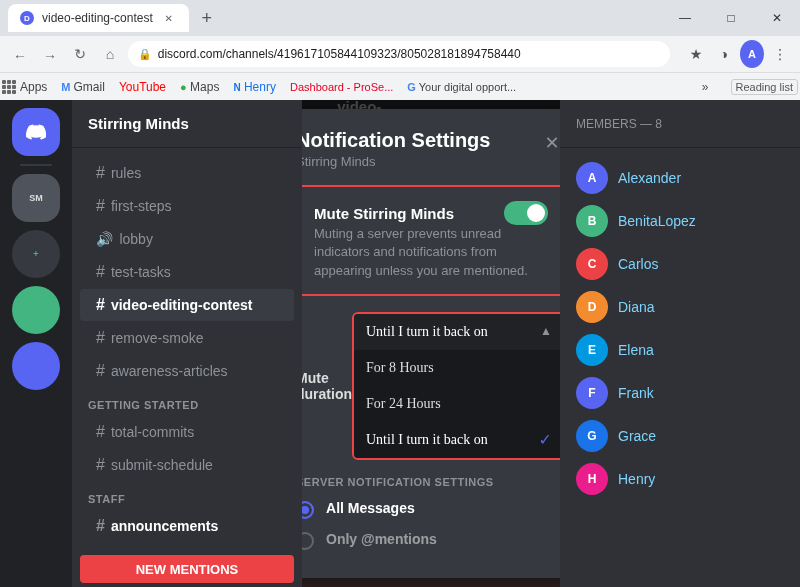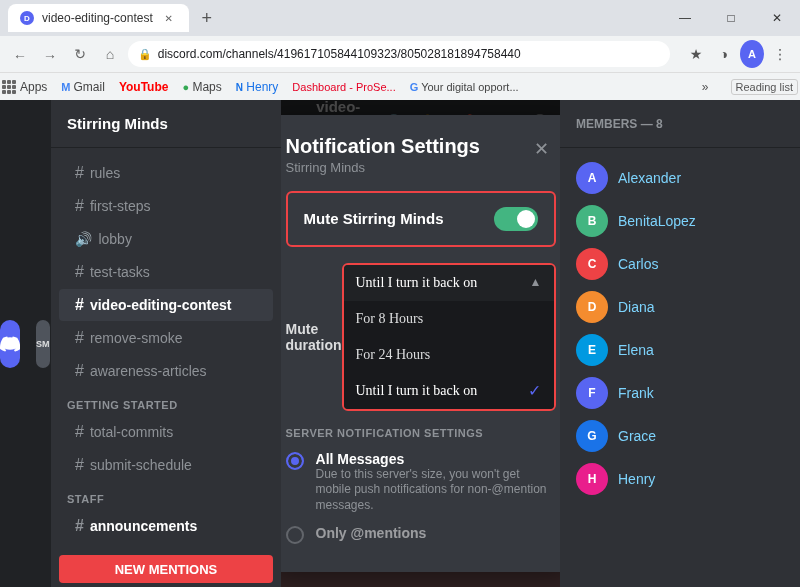--- a/index.html
+++ b/index.html
@@ -168,39 +168,39 @@
     }
 
     .bookmark-dot {
       width: 4px;
       height: 4px;
       background: #666;
       border-radius: 1px;
     }
 
     .bookmark-gmail { color: #444; display: flex; align-items: center; gap: 3px; }
-    .bookmark-youtube { color: #ff0000; font-weight: bold; }
+    .bookmark-youtube { color: #ff0000; font-weight: normal; }
     .bookmark-maps { color: #444; }
     .bookmark-news { color: #1a73e8; }
 
     
     .discord-app {
       width: 100%;
       height: calc(587px - 100px);
       display: flex;
       background: #202225;
       position: relative;
     }
 
     
     .server-sidebar {
-      width: 51px;
+      width: 72px;
       background: #202225;
       display: flex;
-      flex-direction: row;
+      flex-direction: column;
       align-items: center;
       padding: 8px 0;
       gap: 8px;
       overflow: hidden;
       flex-shrink: 0;
     }
 
     .server-icon {
       width: 48px;
       height: 48px;
@@ -328,21 +328,21 @@
     }
 
     .right-sidebar-header {
       height: 48px;
       display: flex;
       align-items: center;
       padding: 0 16px;
       border-bottom: 1px solid #202225;
       color: #8e9297;
       font-size: 12px;
-      font-weight: 700;
+      font-weight: 400;
       text-transform: uppercase;
     }
 
     .member-list {
       flex: 1;
       overflow: hidden;
       padding: 8px 0;
     }
 
     .member-item {
@@ -854,20 +854,21 @@
           <div class="modal-close">✕</div>
         </div>
 
         <div class="modal-body">
 
           <div class="mute-section">
             <div class="mute-header">
               <span class="mute-title">Mute Stirring Minds</span>
               <div class="toggle"></div>
             </div>
+            <div class="mute-description">Muting a server prevents unread indicators and notifications from appearing unless you are mentioned.</div>
           </div>
 
           <div class="mute-duration-row">
             <span class="mute-duration-label">Mute duration</span>
 
             <div class="dropdown-container">
               <div class="dropdown-header">
                 <span>Until I turn it back on</span>
                 <span class="dropdown-arrow">▲</span>
               </div>
@@ -885,21 +886,20 @@
               </div>
             </div>
           </div>
 
           <div class="section-label">SERVER NOTIFICATION SETTINGS</div>
 
           <div class="radio-option active">
             <div class="radio-circle"></div>
             <div class="radio-text">
               <div class="radio-label">All Messages</div>
-              <div class="radio-desc">Due to this server's size, you won't get mobile push notifications for non-@mention messages.</div>
             </div>
           </div>
 
           <div class="radio-option">
             <div class="radio-circle"></div>
             <div class="radio-text">
               <div class="radio-label">Only @mentions</div>
             </div>
           </div>
 

